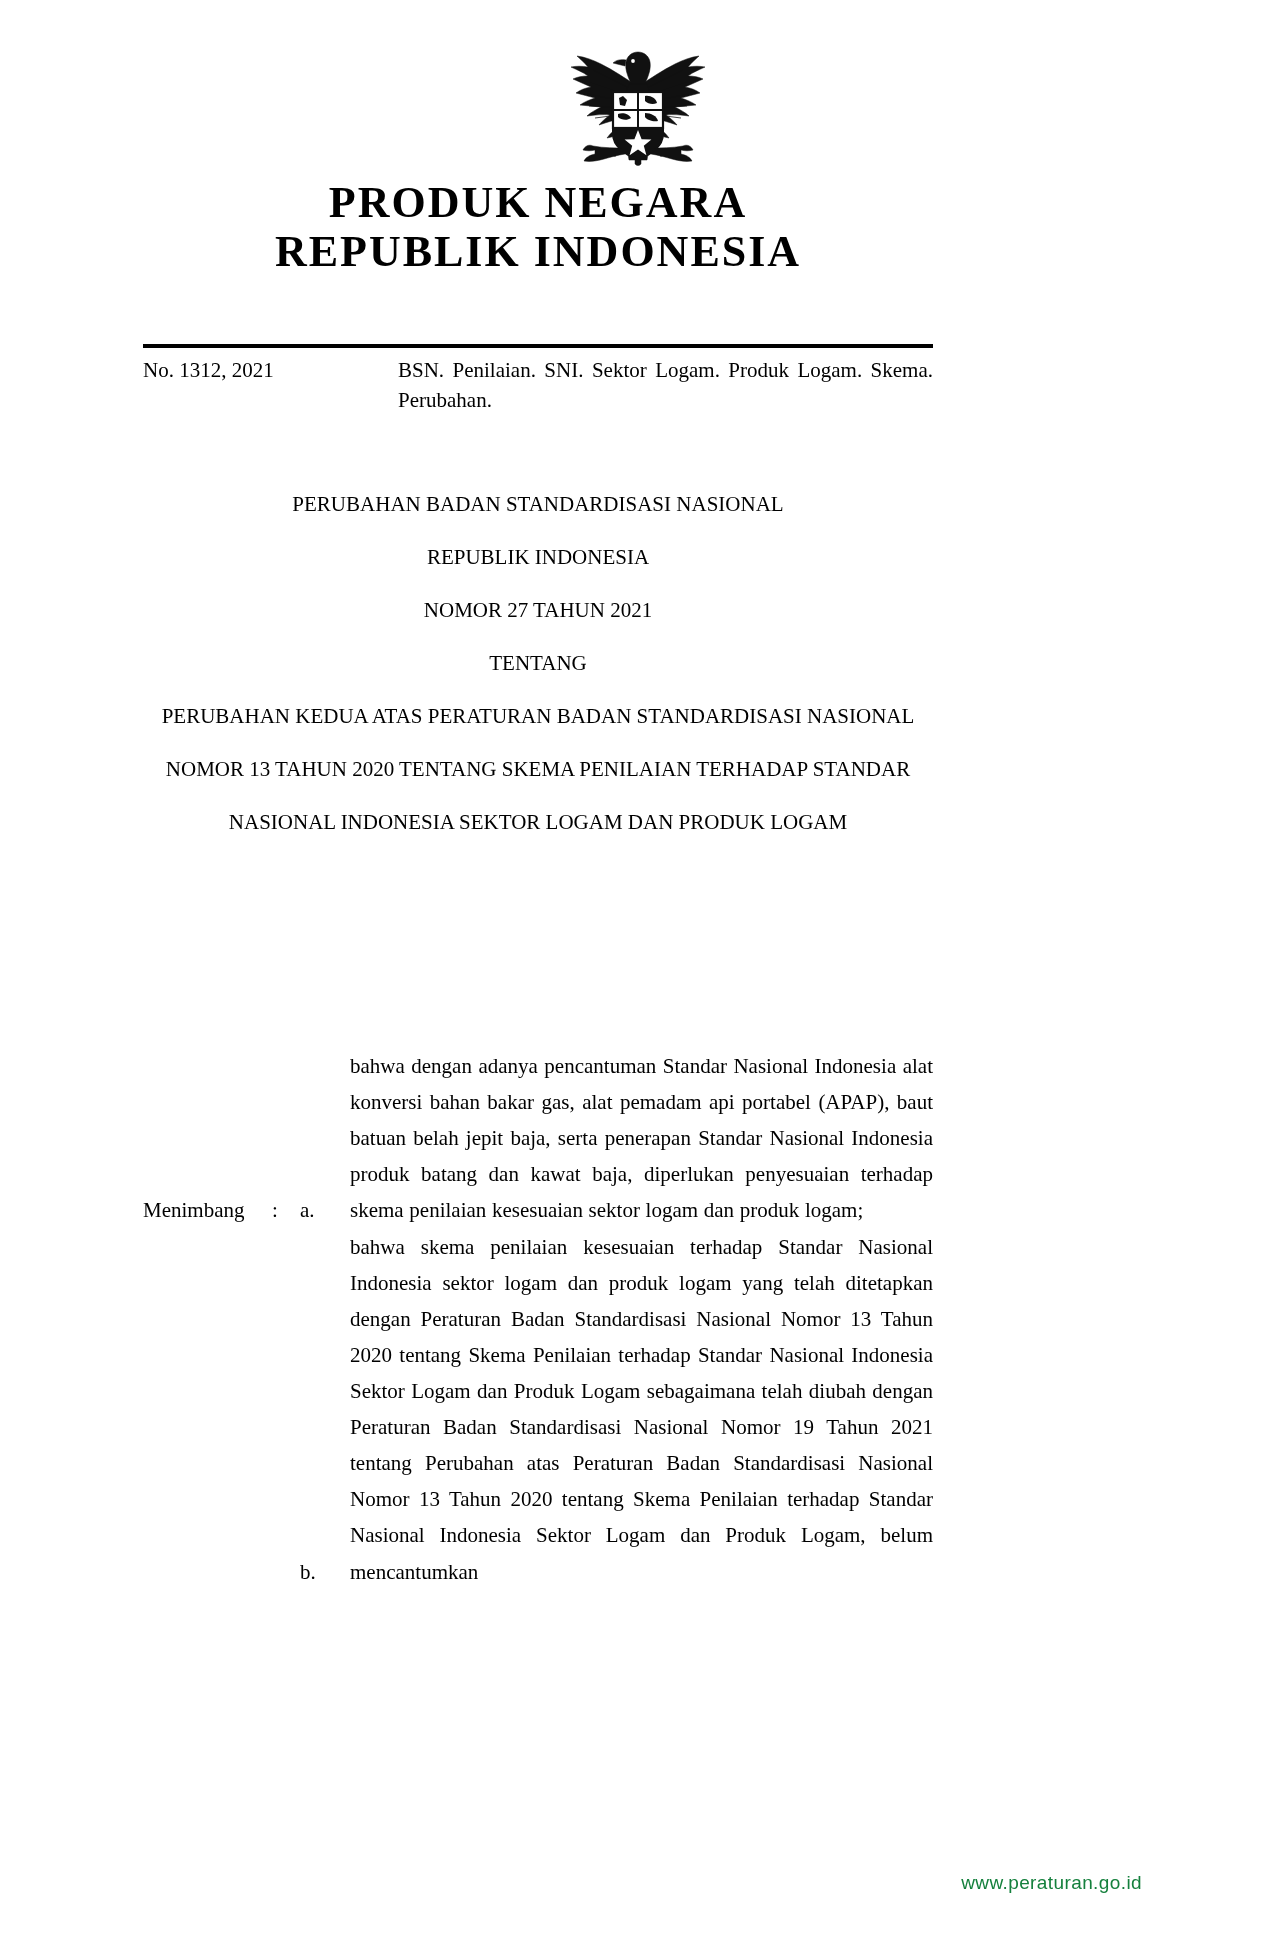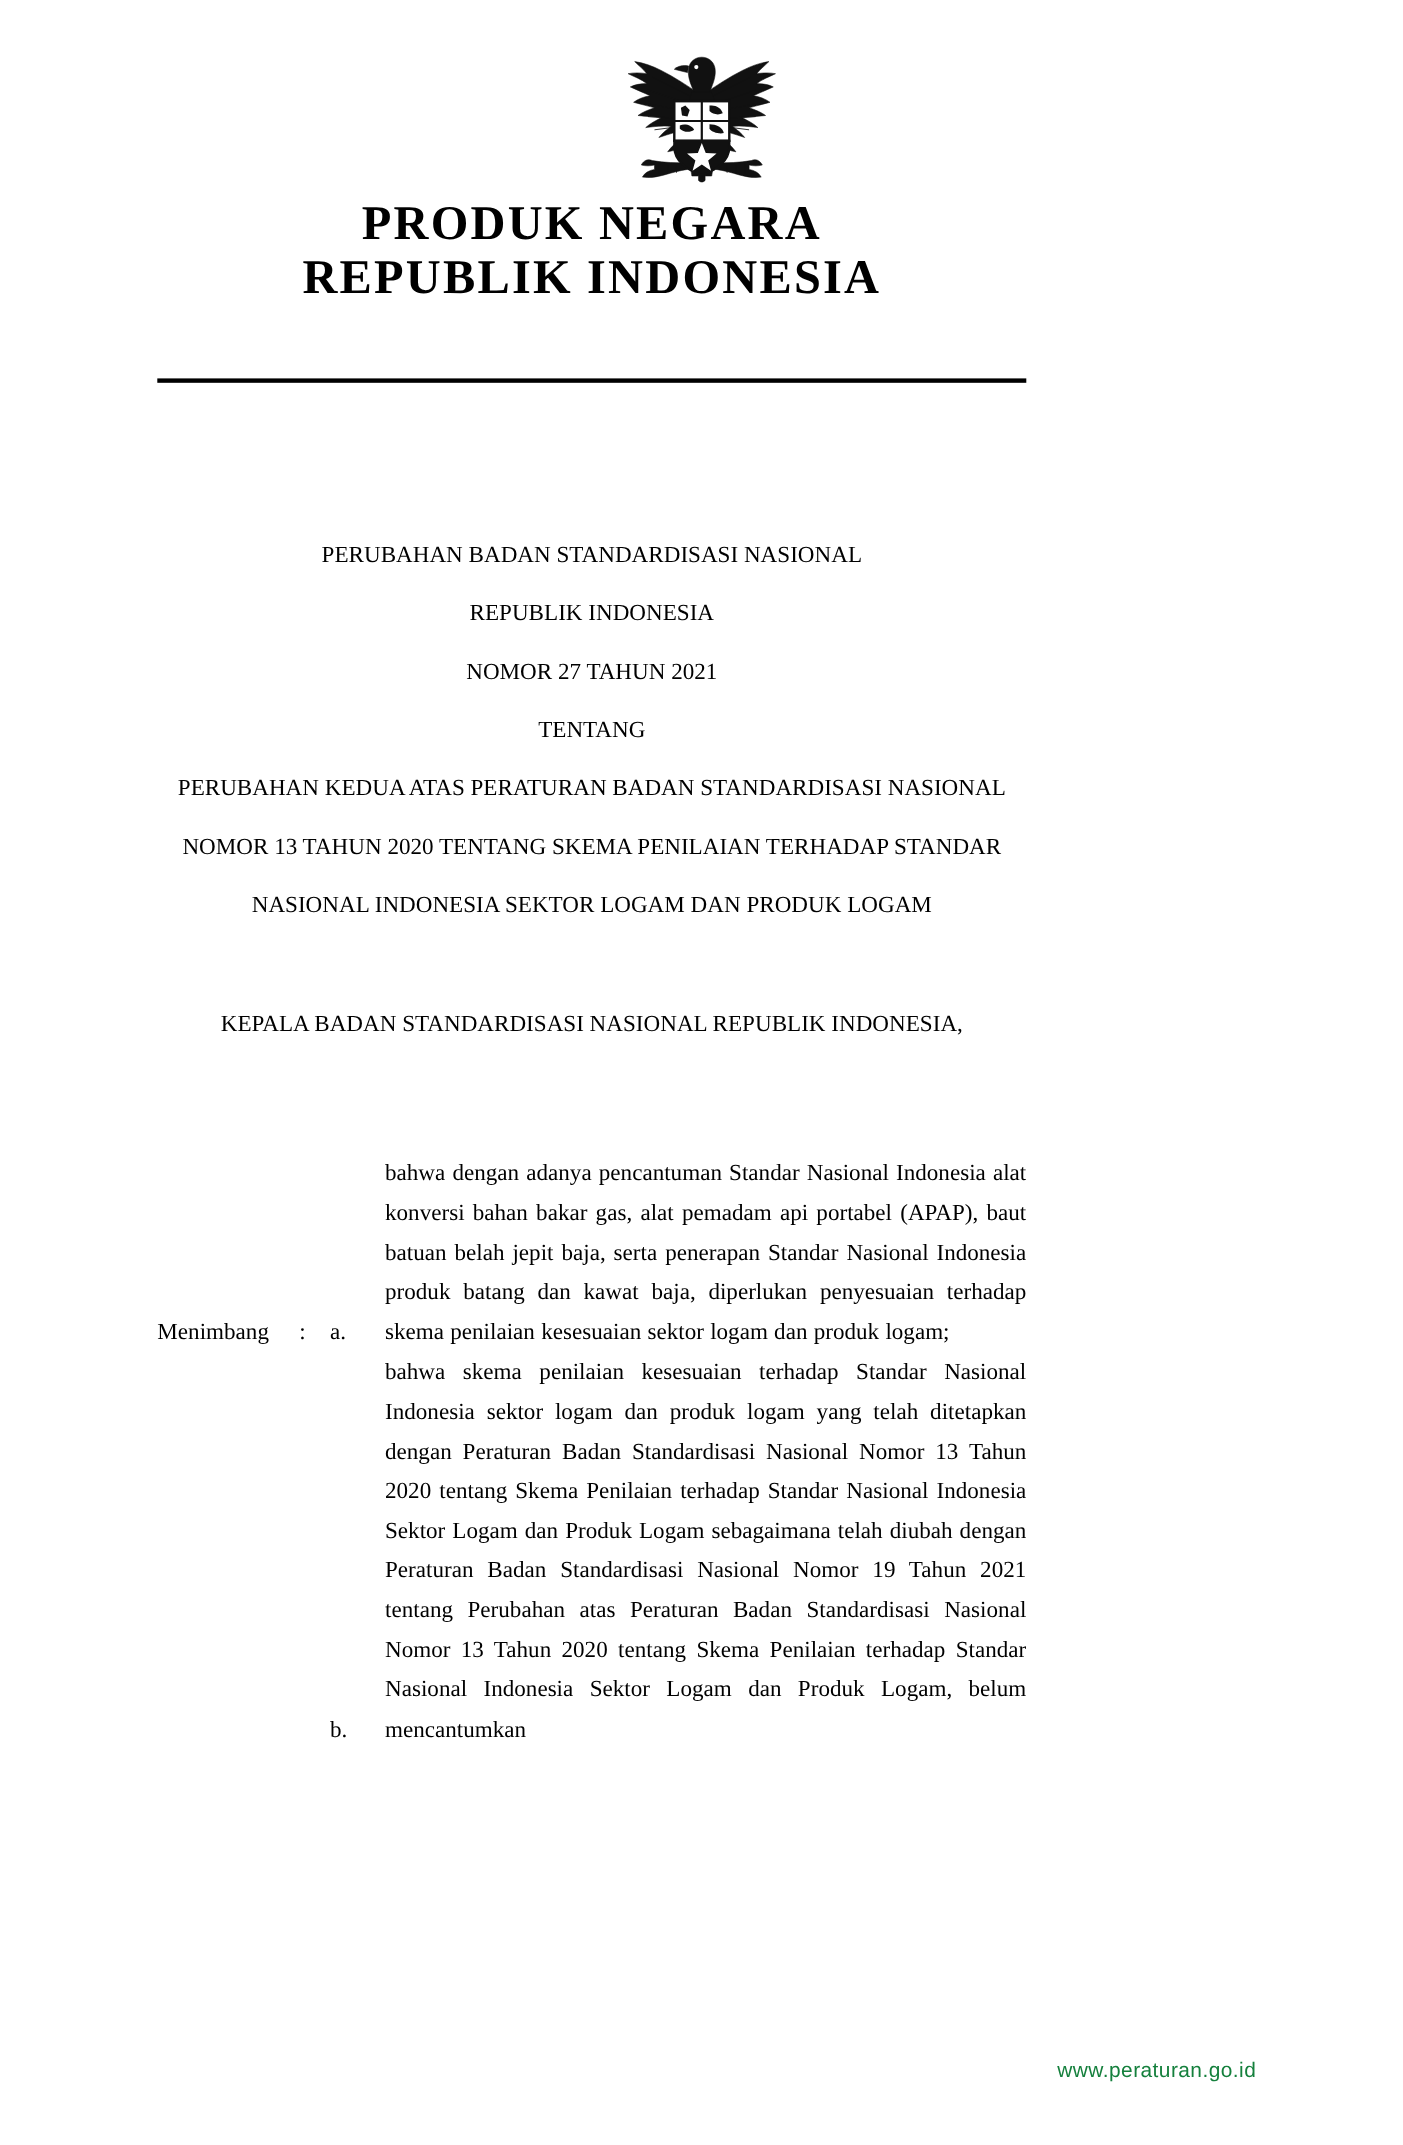--- a/index.html
+++ b/index.html
@@ -256,39 +256,42 @@
     </svg>
   </div>
 
   <div class="masthead">
     <div class="line1">PRODUK NEGARA</div>
     <div class="line2">REPUBLIK INDONESIA</div>
   </div>
 
   <div class="rule"></div>
 
+  <div class="header-row">
+    <div class="header-no">No. 1312, 2021</div>
+    <div class="header-subject">BSN. Penilaian. SNI. Sektor Logam. Produk Logam. Skema. Perubahan.</div>
+  </div>
 
   <div class="title-block">
     <div class="tline">PERUBAHAN BADAN STANDARDISASI NASIONAL</div>
     <div class="gap-sm"></div>
     <div class="tline">REPUBLIK INDONESIA</div>
     <div class="gap-sm"></div>
     <div class="tline">NOMOR 27 TAHUN 2021</div>
     <div class="gap-sm"></div>
     <div class="tline">TENTANG</div>
     <div class="gap-sm"></div>
     <div class="tline wide">PERUBAHAN KEDUA ATAS PERATURAN BADAN STANDARDISASI NASIONAL</div>
     <div class="gap-sm"></div>
     <div class="tline wide">NOMOR 13 TAHUN 2020 TENTANG SKEMA PENILAIAN TERHADAP STANDAR</div>
     <div class="gap-sm"></div>
     <div class="tline wide">NASIONAL INDONESIA SEKTOR LOGAM DAN PRODUK LOGAM</div>
   </div>
 
 
-  <div class="subhead" id="kepala-badan">KEPALA BADAN STANDARDISASI NASIONAL REPUBLIK INDONESIA,</div>
 
   <div class="body-block">
 
     <div class="clause">
       <div class="lbl-col">Menimbang</div>
       <div class="colon-col">:</div>
       <div class="marker-col">a.</div>
       <div class="text-col">bahwa dengan adanya pencantuman Standar Nasional Indonesia alat konversi bahan bakar gas, alat pemadam api portabel (APAP), baut batuan belah jepit baja, serta penerapan Standar Nasional Indonesia produk batang dan kawat baja, diperlukan penyesuaian terhadap skema penilaian kesesuaian sektor logam dan produk logam;</div>
     </div>
 

